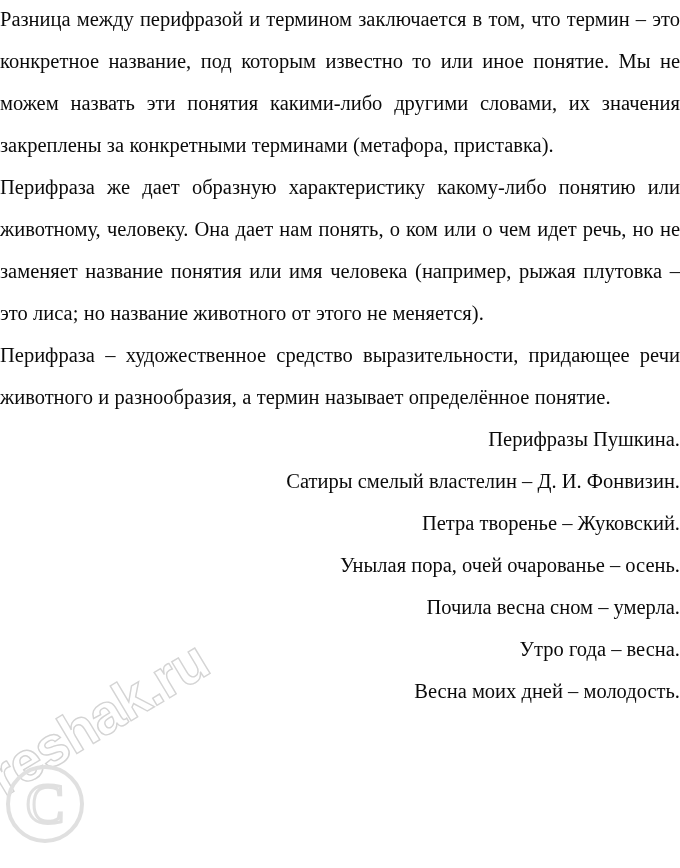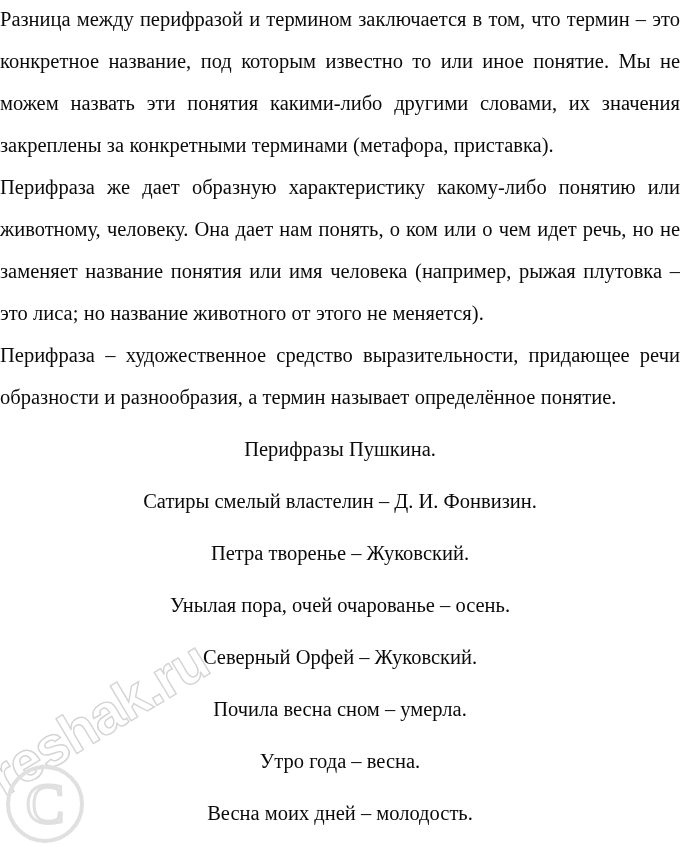--- a/index.html
+++ b/index.html
@@ -77,46 +77,45 @@
     font-size: 20.5px;
     line-height: 42px;
     text-align: justify;
     text-justify: inter-word;
     word-spacing: 0.2px;
   }
   .para:first-child {
     margin-top: -2px;
   }
   .line-item {
-    margin: 10px;
+    margin: 0;
     font-size: 20.5px;
     line-height: 42px;
-    text-align: center;
+    text-align: right;
     white-space: nowrap;
   }
 </style>
 </head>
 <body>
 
 <div id="watermark">
   <div class="wm-text">reshak.ru</div>
   <div class="wm-copyright"></div>
 </div>
 
 <div id="content">
 
   <p class="para">Разница между перифразой и термином заключается в том, что термин – это конкретное название, под которым известно то или иное понятие. Мы не можем назвать эти понятия какими-либо другими словами, их значения закреплены за конкретными терминами (метафора, приставка).</p>
 
   <p class="para">Перифраза же дает образную характеристику какому-либо понятию или животному, человеку. Она дает нам понять, о ком или о чем идет речь, но не заменяет название понятия или имя человека (например, рыжая плутовка – это лиса; но название животного от этого не меняется).</p>
 
-  <p class="para">Перифраза – художественное средство выразительности, придающее речи образности и разнообразия, а термин называет определённое понятие.</p>
+  <p class="para">Перифраза – художественное средство выразительности, придающее речи животного и разнообразия, а термин называет определённое понятие.</p>
 
   <p class="line-item">Перифразы Пушкина.</p>
 
   <p class="line-item">Сатиры смелый властелин – Д. И. Фонвизин.</p>
   <p class="line-item">Петра творенье – Жуковский.</p>
   <p class="line-item">Унылая пора, очей очарованье – осень.</p>
-  <p class="line-item">Северный Орфей – Жуковский.</p>
   <p class="line-item">Почила весна сном – умерла.</p>
   <p class="line-item">Утро года – весна.</p>
   <p class="line-item">Весна моих дней – молодость.</p>
 
 </div>
 
 </body></html>

